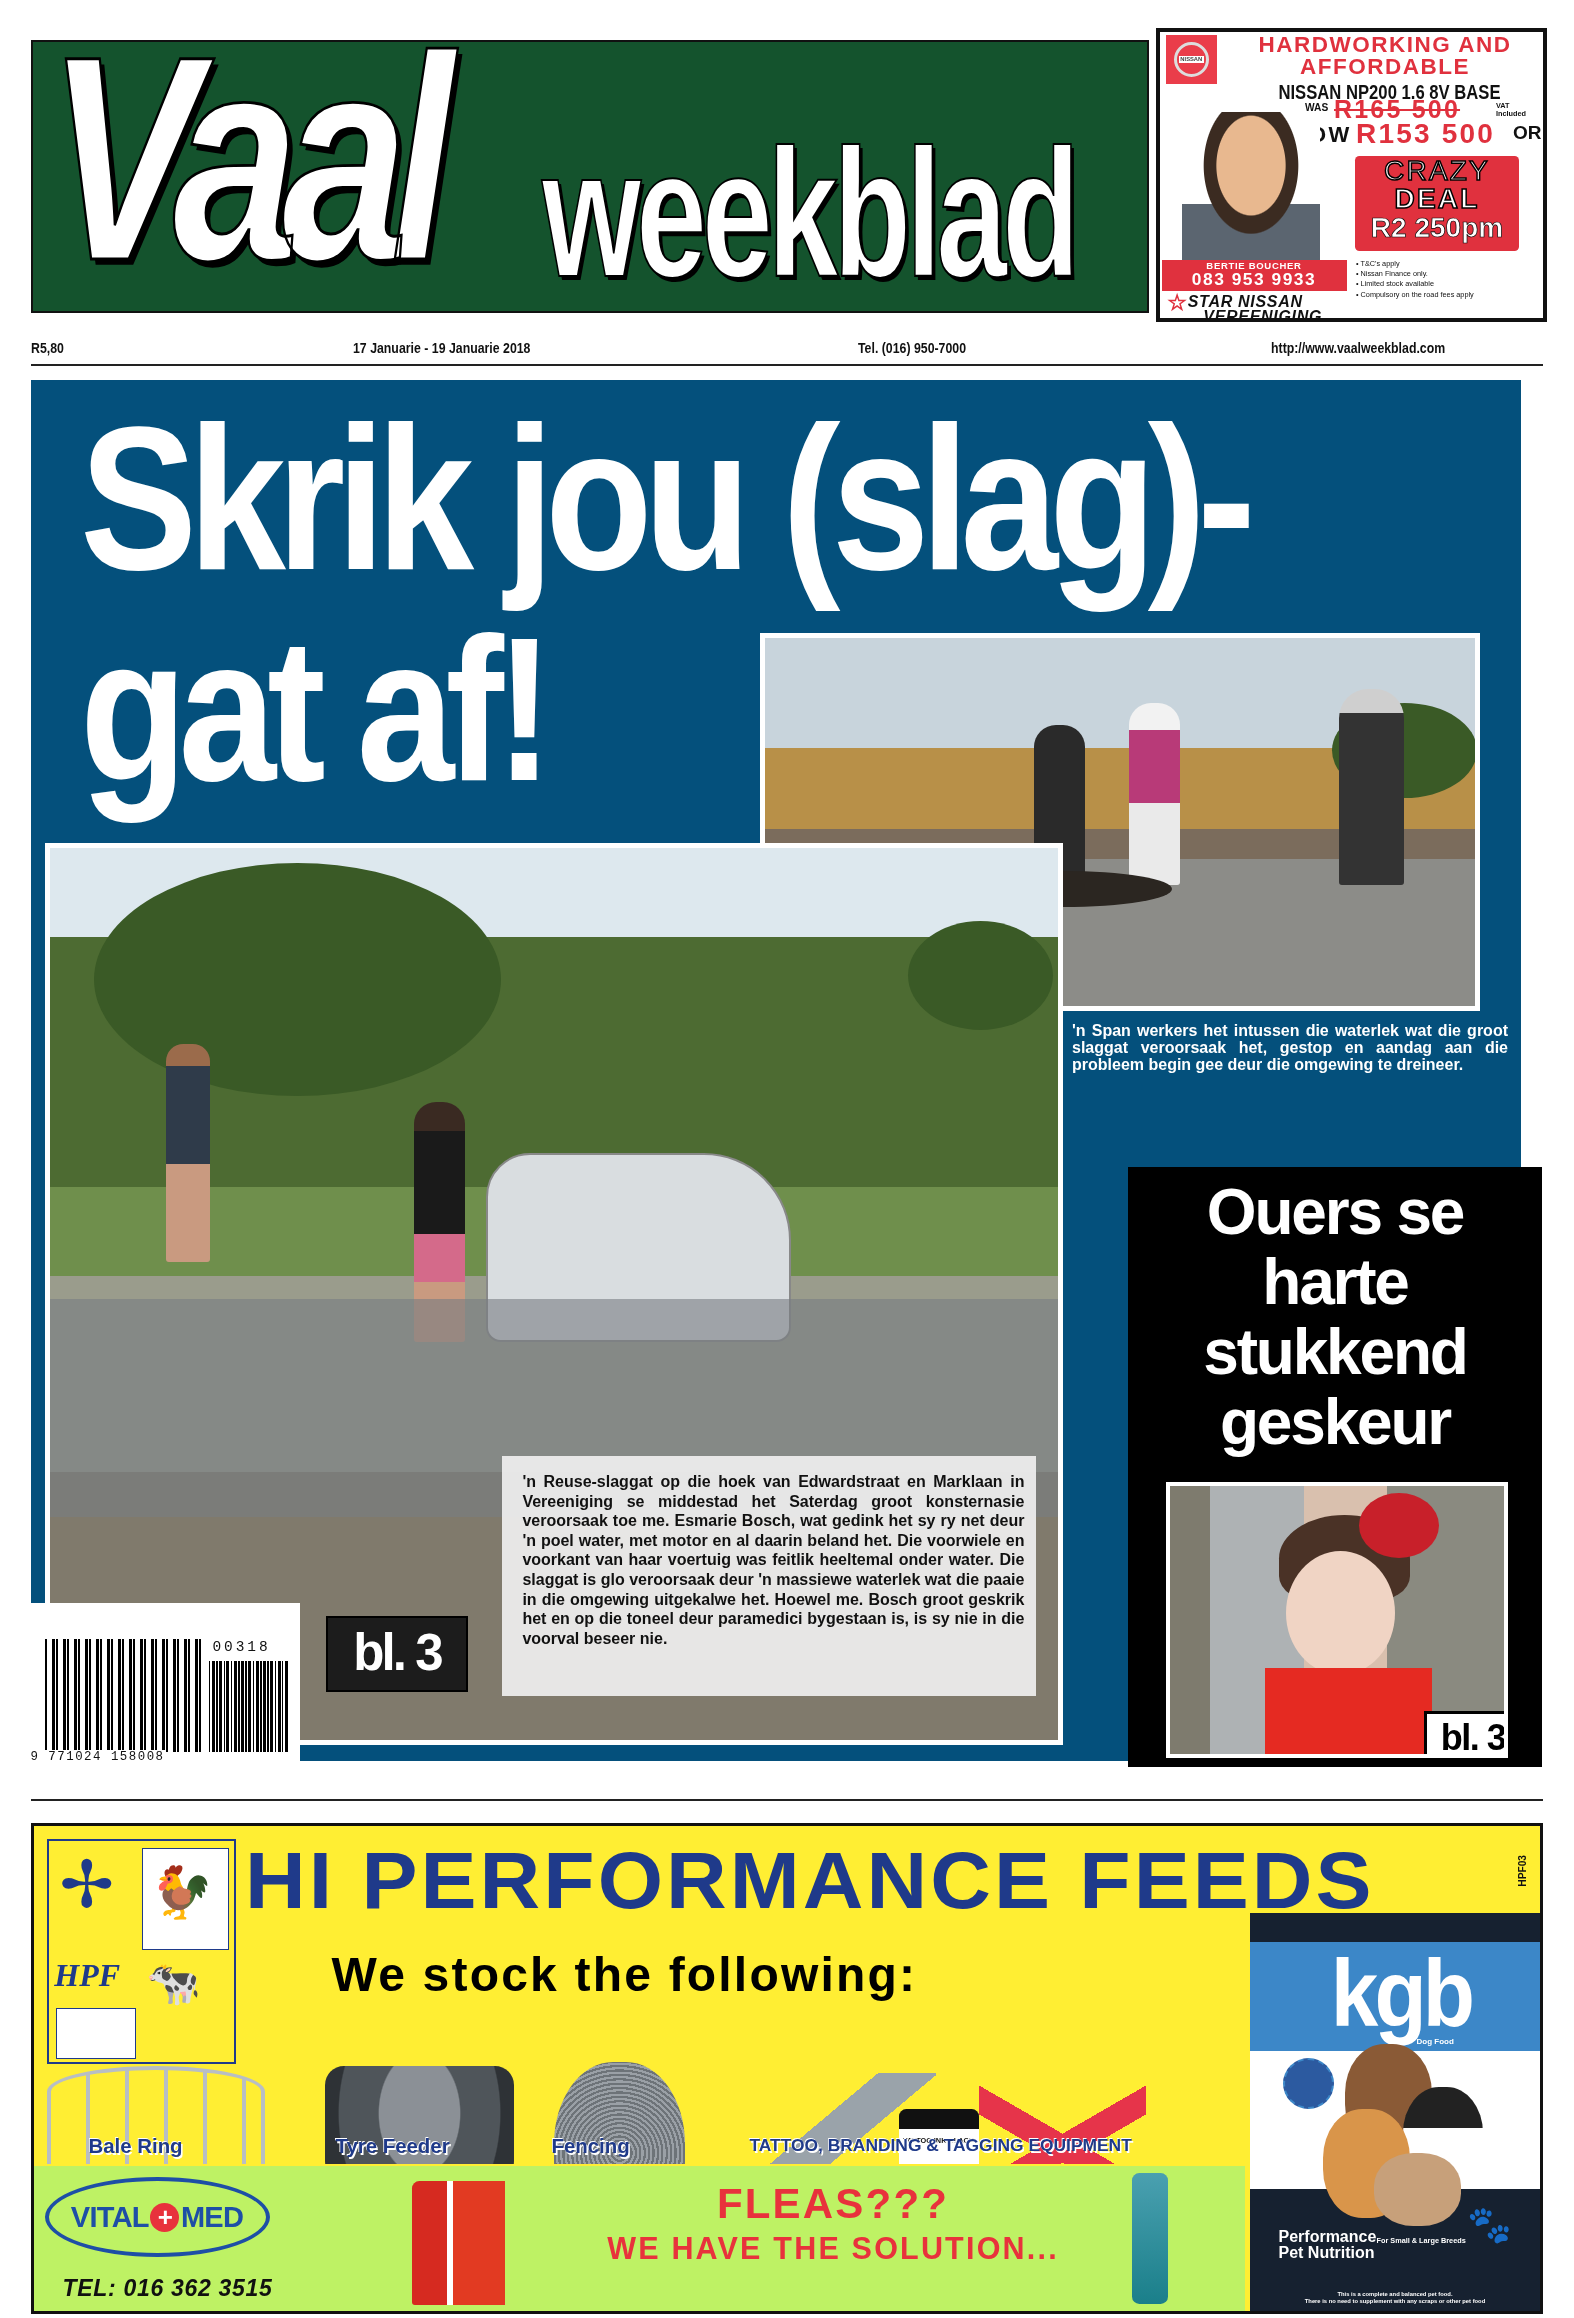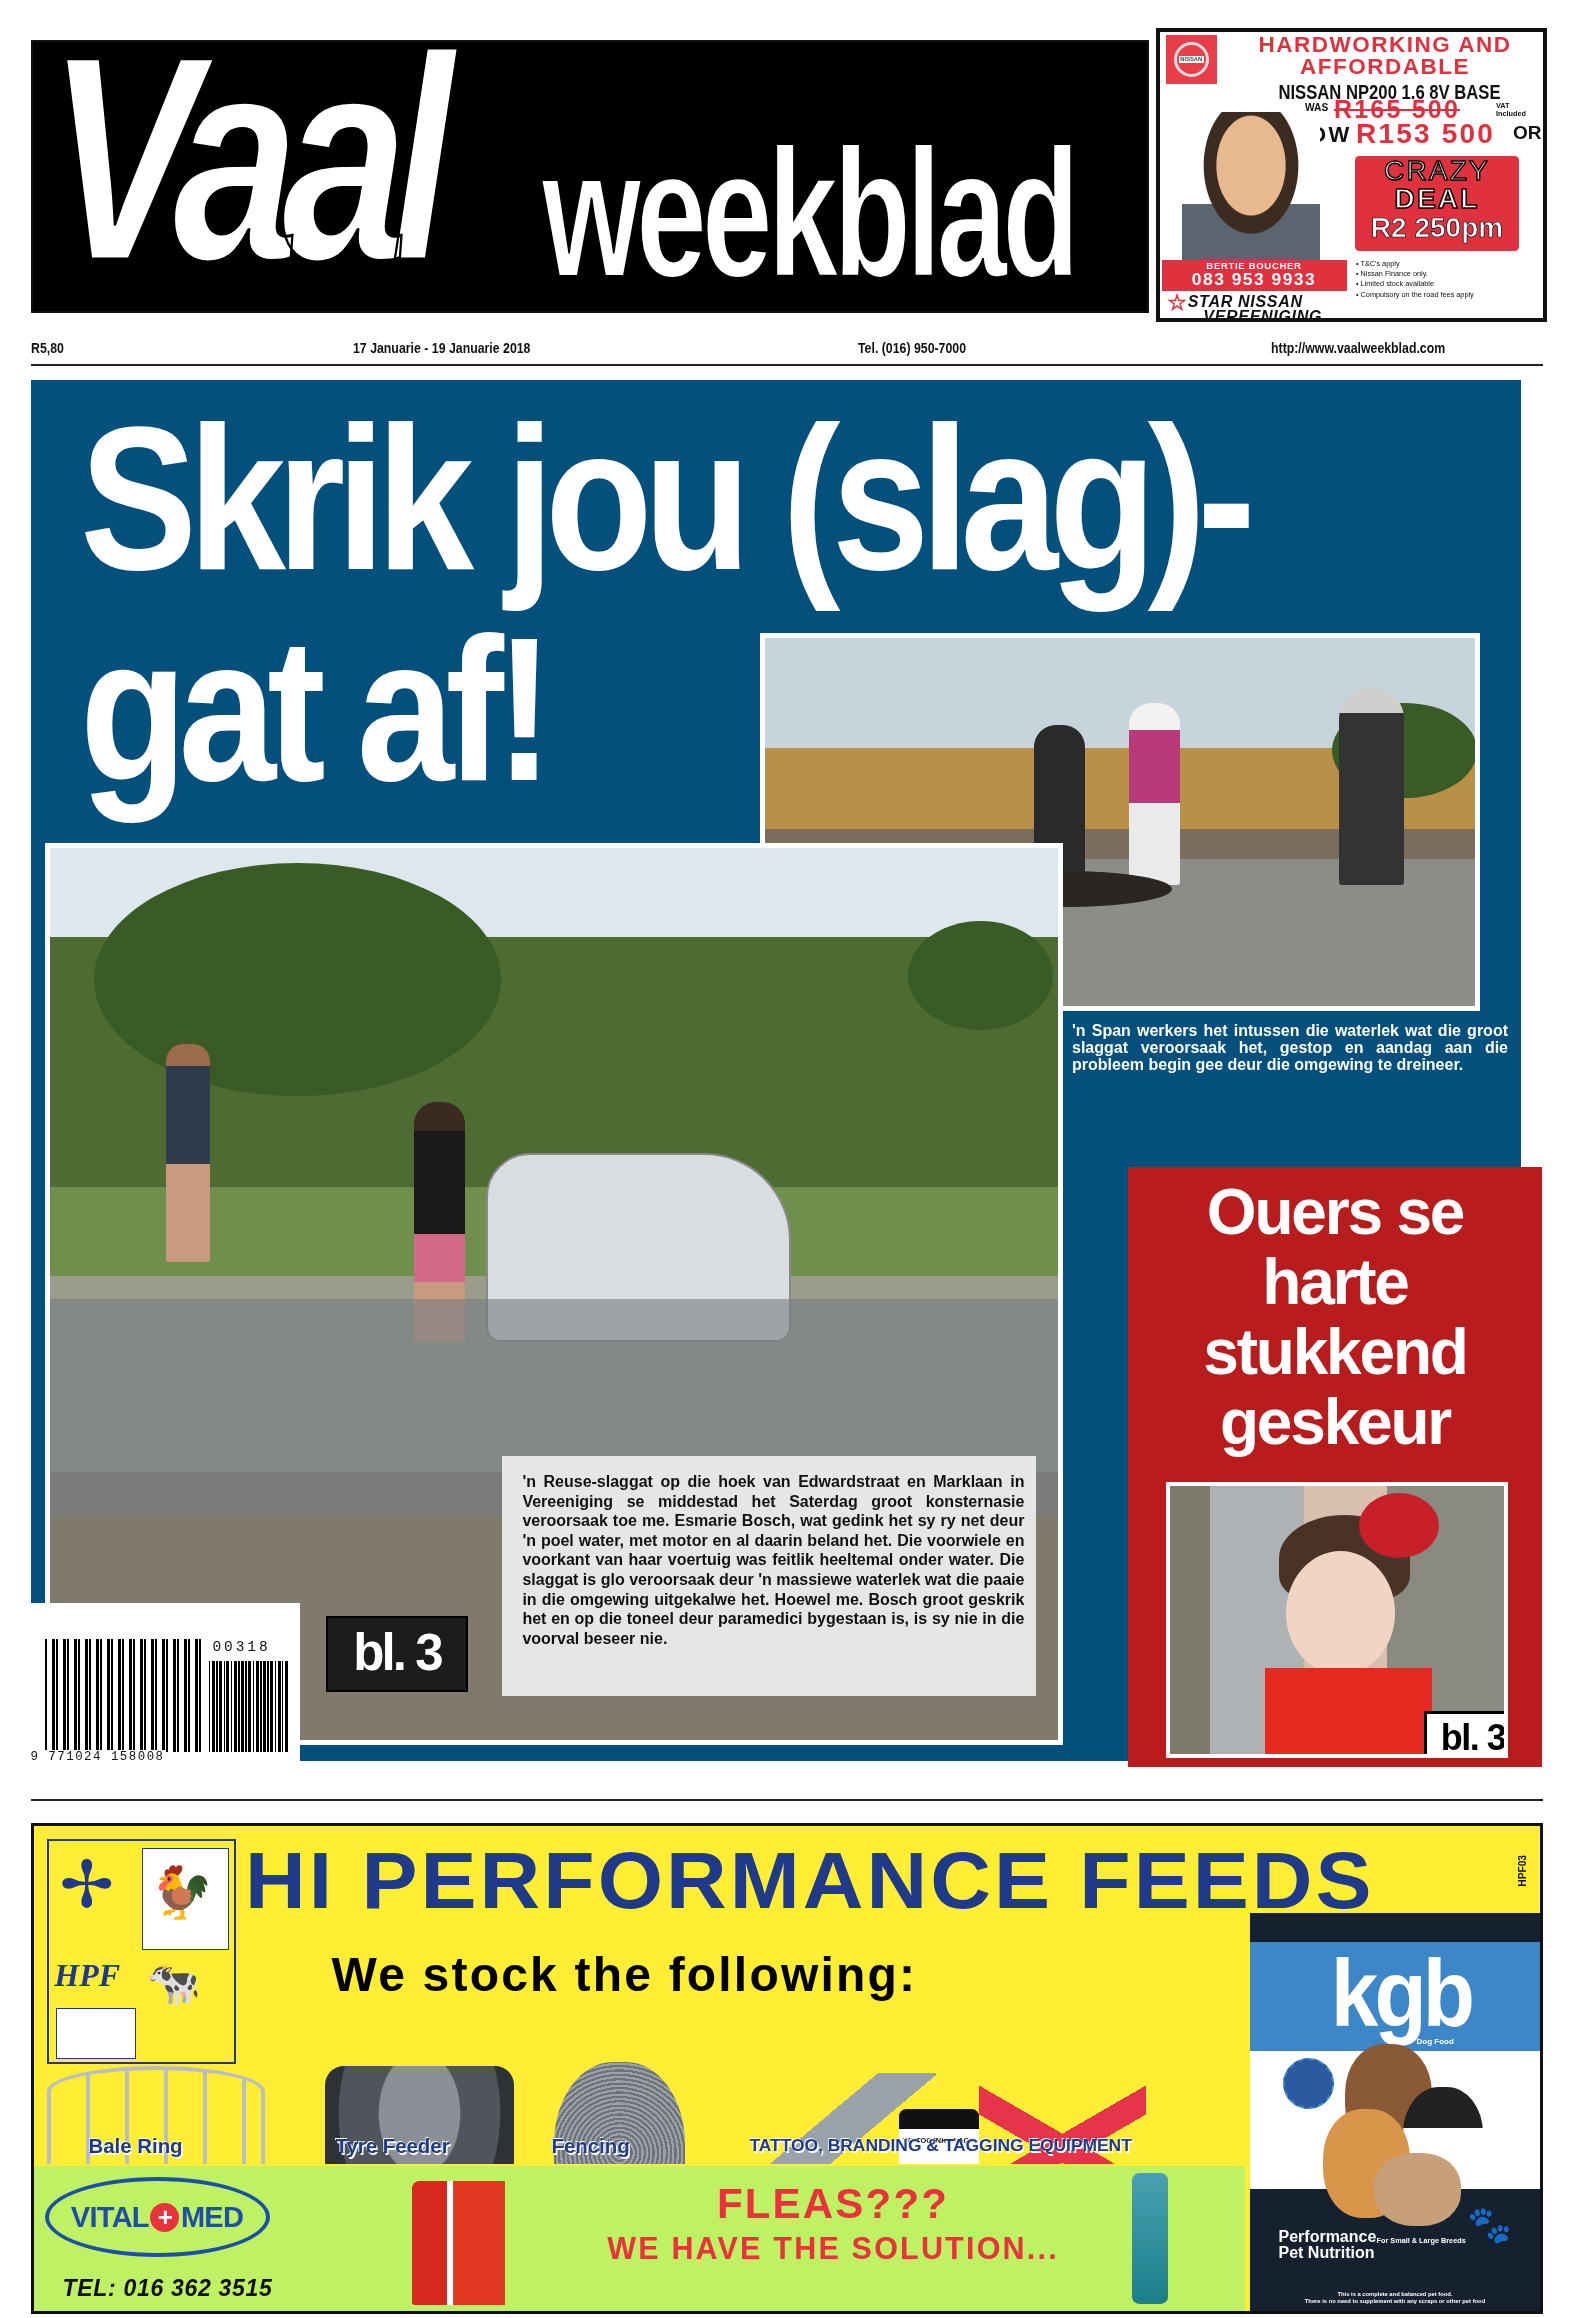--- a/index.html
+++ b/index.html
@@ -1,20 +1,20 @@
 <!DOCTYPE html>
 <html style="font-size:11.6px"><head>
 <meta charset="utf-8">
 <style>
   * { box-sizing: border-box; margin: 0; padding: 0; }
   body { width: 1574px; height: 2319px; background: #ffffff; position: relative; overflow: hidden; font-family: "Liberation Sans", sans-serif; color: #111; }
   .abs { position: absolute; }
 
   
-  #masthead { left: 30.5px; top: 40px; width: 1118px; height: 273px; background: #000000; border: 2.9px solid #111; overflow: hidden; }
+  #masthead { left: 30.5px; top: 40px; width: 1118px; height: 273px; background: #14532d; border: 2.9px solid #111; overflow: hidden; }
   .mast-vaal { position: absolute; left: 14.5px; top: -29px; font-family: "Liberation Sans", sans-serif; font-weight: 700; font-style: italic; font-size: 291px; letter-spacing: -22px; color: #fff; transform: scaleX(0.78); transform-origin: left top; text-shadow: 5.8px 5.8px 0 #000; -webkit-text-stroke: 2.9px #000; line-height: 1; }
   .mast-week { position: absolute; left: 509px; top: 80px; font-weight: 700; font-size: 182px; letter-spacing: -7.3px; color: #fff; transform: scaleX(0.70); transform-origin: left top; text-shadow: 4.4px 4.4px 0 #000; -webkit-text-stroke: 2.2px #000; line-height: 1; }
 
   
   #nissan-ad { left: 1156px; top: 28px; width: 391px; height: 294px; border: 4.4px solid #111; background: #fff; overflow: hidden; }
   .nissan-logo { position: absolute; left: 5.8px; top: 2.9px; width: 51px; height: 49px; background: #ea3d4a; display: flex; align-items: center; justify-content: center; }
   .nissan-logo .ring { width: 35px; height: 35px; border-radius: 50%; border: 3.6px solid #ddd; display: flex; align-items: center; justify-content: center; }
   .nissan-logo .bar { background: #fff; color: #444; font-size: 5.8px; font-weight: 700; padding: 0.7px 1.5px; }
   .na-head { position: absolute; left: 65px; top: 1.5px; width: 320px; text-align: center; color: #e0313e; font-weight: 700; font-size: 22.5px; line-height: 22px; letter-spacing: 1.5px; }
   .na-model { position: absolute; left: 73px; top: 49px; width: 313px; text-align: center; font-weight: 700; font-size: 19.6px; letter-spacing: 0px; transform: scaleX(0.85); }
@@ -59,21 +59,21 @@
   .barcode-addon { position: absolute; left: 178px; top: 58px; width: 79px; height: 91px; background: repeating-linear-gradient(90deg, #000 0 1.5px, #fff 1.5px 2.9px, #000 2.9px 5.8px, #fff 5.8px 7.3px); }
   .addon-num { position: absolute; left: 182px; top: 36px; font-family: "Liberation Mono", monospace; font-size: 14.5px; letter-spacing: 2.9px; }
   .barcode-num { position: absolute; left: 0px; top: 147px; font-family: "Liberation Mono", monospace; font-size: 12.4px; letter-spacing: 1.5px; background: #fff; }
 
   .bl-box { position: absolute; background: #1c1c1c; border: 2.9px solid #000; color: #fff; font-weight: 700; text-align: center; }
   #bl-main { left: 326px; top: 1616px; width: 142px; height: 76px; font-size: 51px; line-height: 69px; letter-spacing: -2.9px; }
 
   #story-box { left: 502px; top: 1456px; width: 534px; height: 240px; background: rgba(236,236,236,0.95); padding: 16px 11.6px 7.3px 20.4px; font-weight: 700; font-size: 16px; line-height: 19.6px; text-align: justify; }
 
   
-  #black-col { left: 1128px; top: 1167px; width: 414px; height: 600px; background: #b91c1c; }
+  #black-col { left: 1128px; top: 1167px; width: 414px; height: 600px; background: #000000; }
   .black-head { position: absolute; left: 0; top: 10.2px; width: 414px; text-align: center; color: #fff; font-weight: 700; font-size: 64px; line-height: 70px; letter-spacing: -2.2px; }
   #photo-girl { left: 38px; top: 315px; width: 342px; height: 276px; border: 4.4px solid #fff; background: linear-gradient(90deg, #7e7b6e 0 12%, #aeb2b4 12% 40%, #d9c0ae 40% 65%, #8a8a80 65% 100%); overflow: hidden; }
   .girl-face { position: absolute; left: 116px; top: 65px; width: 109px; height: 124px; background: #f0d4c4; border-radius: 50%; }
   .girl-hair { position: absolute; left: 109px; top: 29px; width: 131px; height: 87px; background: #4a3226; border-radius: 50% 50% 30% 30%; }
   .girl-flower { position: absolute; left: 189px; top: 7.3px; width: 80px; height: 65px; background: #c8202a; border-radius: 50%; }
   .girl-dress { position: absolute; left: 95px; top: 182px; width: 167px; height: 109px; background: #e52a22; }
   #bl-girl { position: absolute; left: 254px; top: 225px; width: 98px; height: 57px; background: #fff; color: #000; border: 3.6px solid #000; font-weight: 700; font-size: 36px; line-height: 48px; text-align: center; letter-spacing: -1.5px; }
 
   #section-rule { left: 30.5px; top: 1799px; width: 1512px; height: 2.2px; background: #222; }
 

